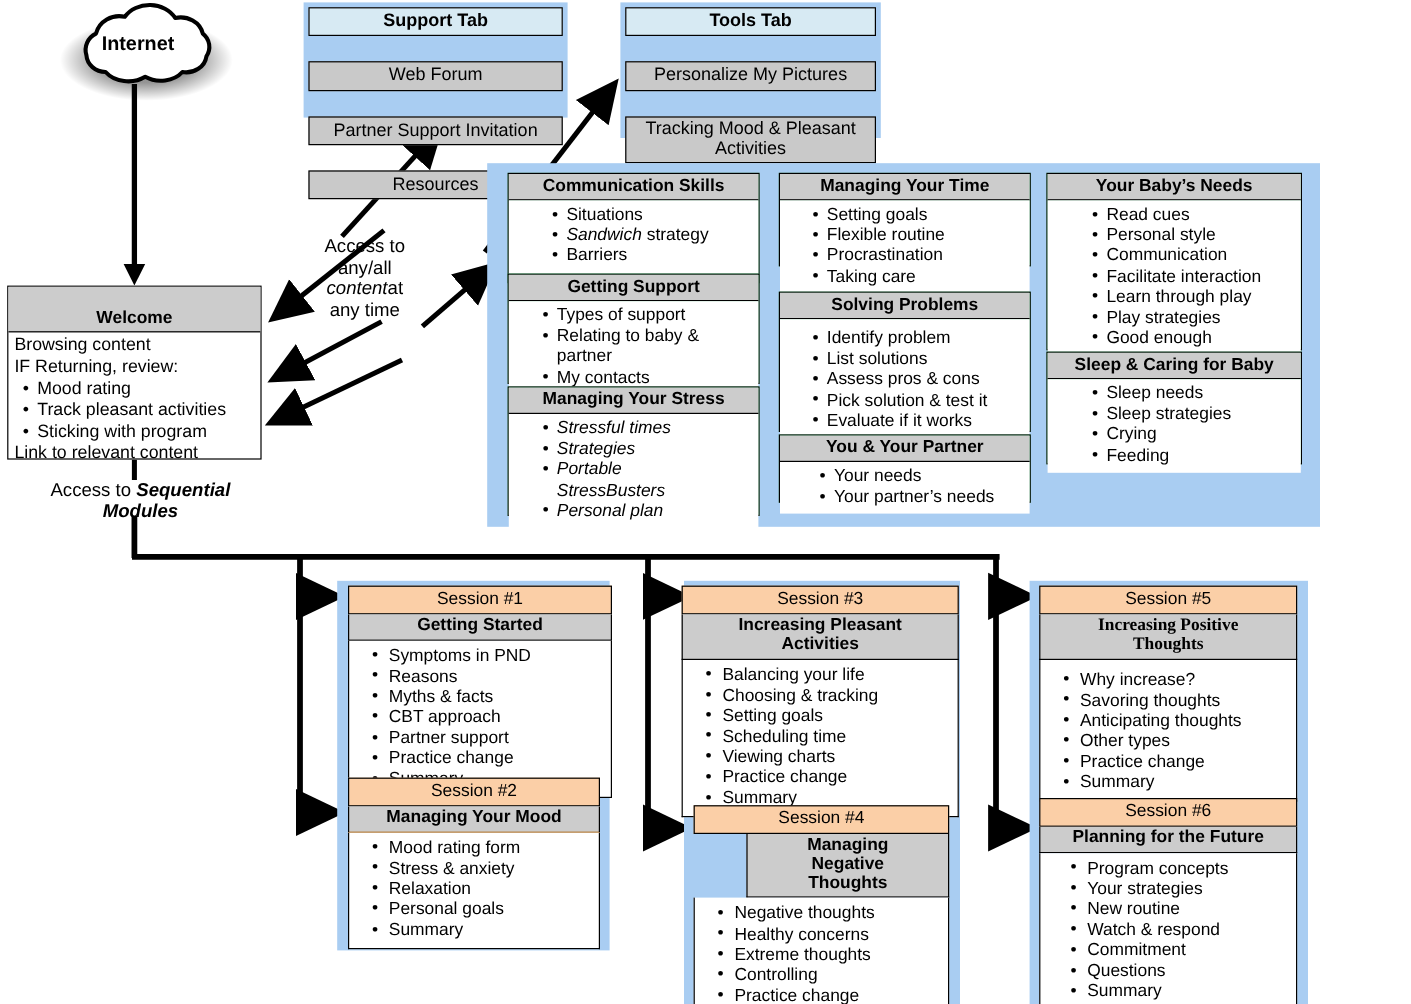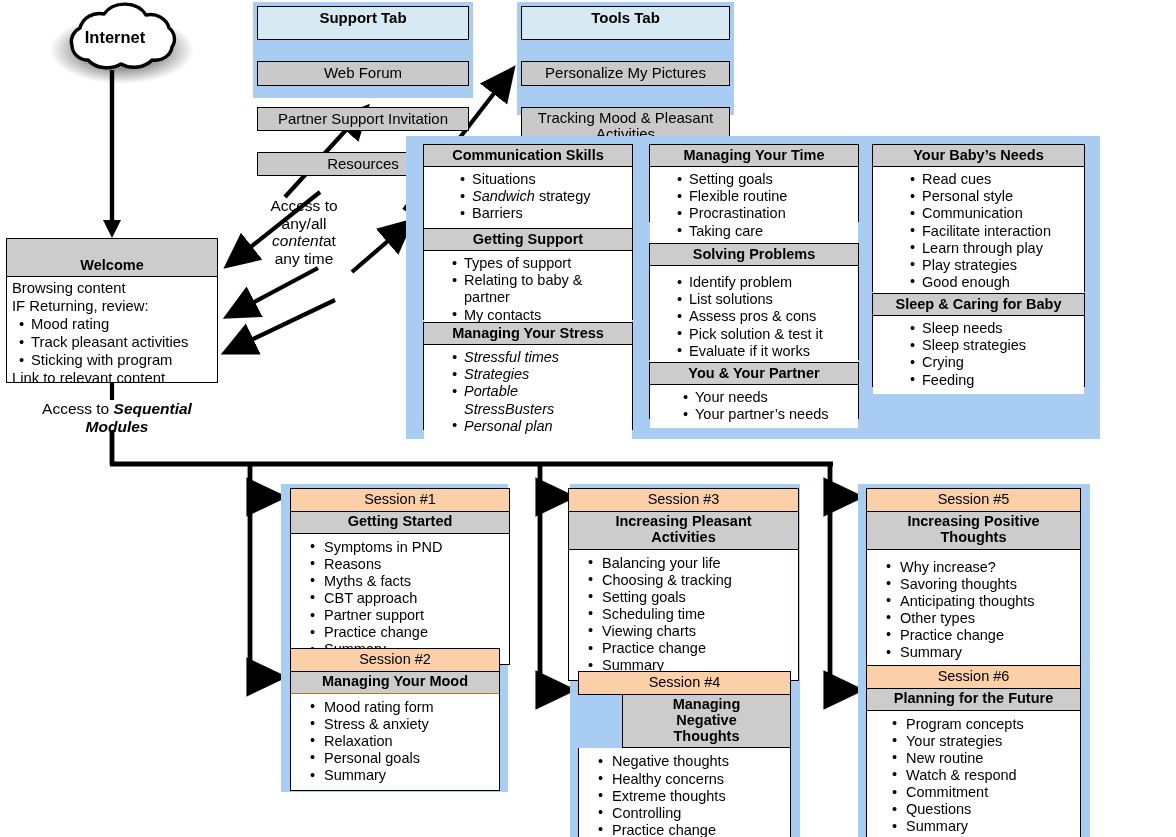--- a/index.html
+++ b/index.html
@@ -70,21 +70,21 @@
     box-sizing:border-box;
     padding:4px;
   }
   .tab-title{
     border:1.4px solid #000;
     background:#d7eaf3;
     text-align:center;
     font-weight:bold;
     font-size:15px;
     line-height:1.15;
-    padding:2px 0 13px 0;
+    padding:2px 0 3px 0;
     box-sizing:border-box;
   }
   .tab-item{
     border:1.4px solid #000;
     background:#c9c9c9;
     text-align:center;
     font-size:15px;
     line-height:1.15;
     padding:2px 0 3px 0;
     margin-top:21px;
@@ -421,21 +421,21 @@
         <li>Extreme thoughts</li>
         <li>Controlling</li>
         <li>Practice change</li>
         <li>Summary</li>
       </ul>
     </div>
   </div>
 
   <div class="abs" style="left:866px;top:488px;width:215px;">
     <div class="sess-hd">Session #5</div>
-    <div class="sess-sub" style="padding:2px 26px 3px 26px;">Increasing Positive Thoughts</div>
+    <div class="sess-sub" style="padding:2px 26px 3px 26px;font-family:Liberation Serif, serif;">Increasing Positive Thoughts</div>
     <div class="sess-bd" style="padding-top:9px;">
       <ul class="bul">
         <li>Why increase?</li>
         <li>Savoring thoughts</li>
         <li>Anticipating thoughts</li>
         <li>Other types</li>
         <li>Practice change</li>
         <li>Summary</li>
       </ul>
     </div>

